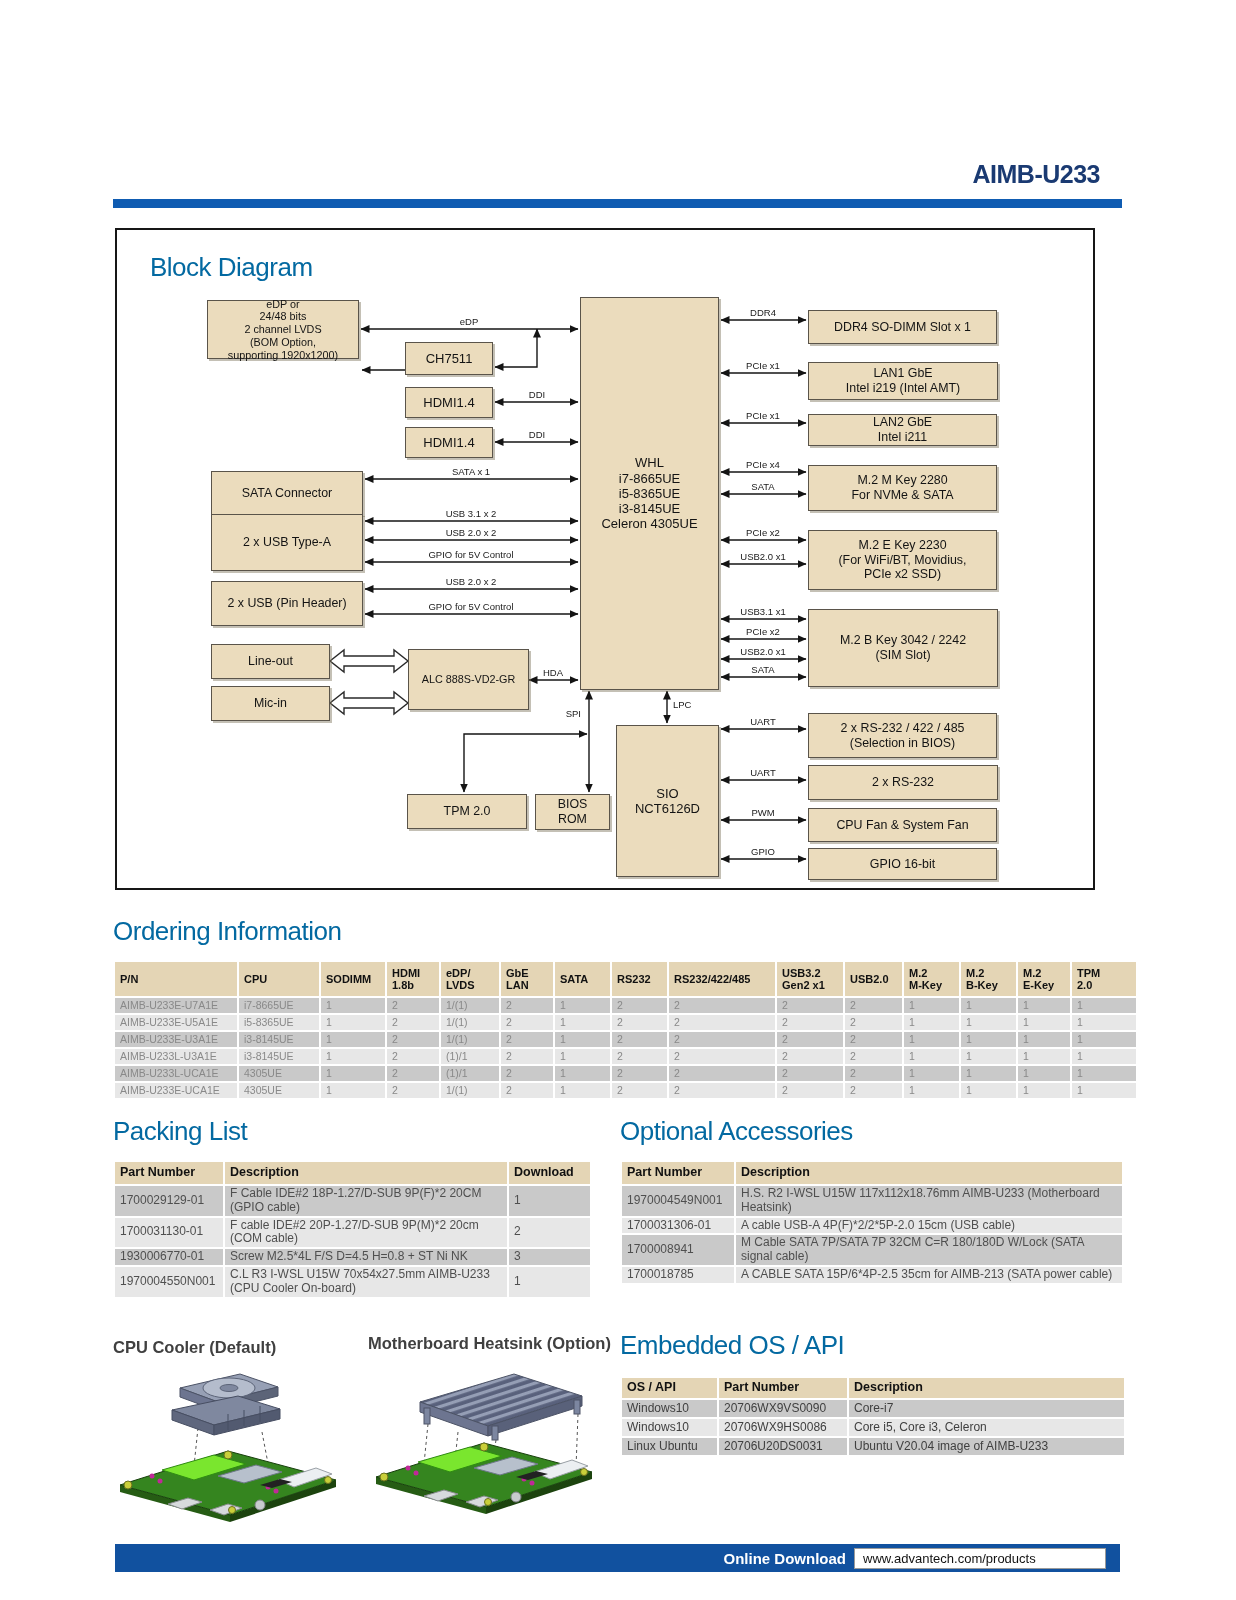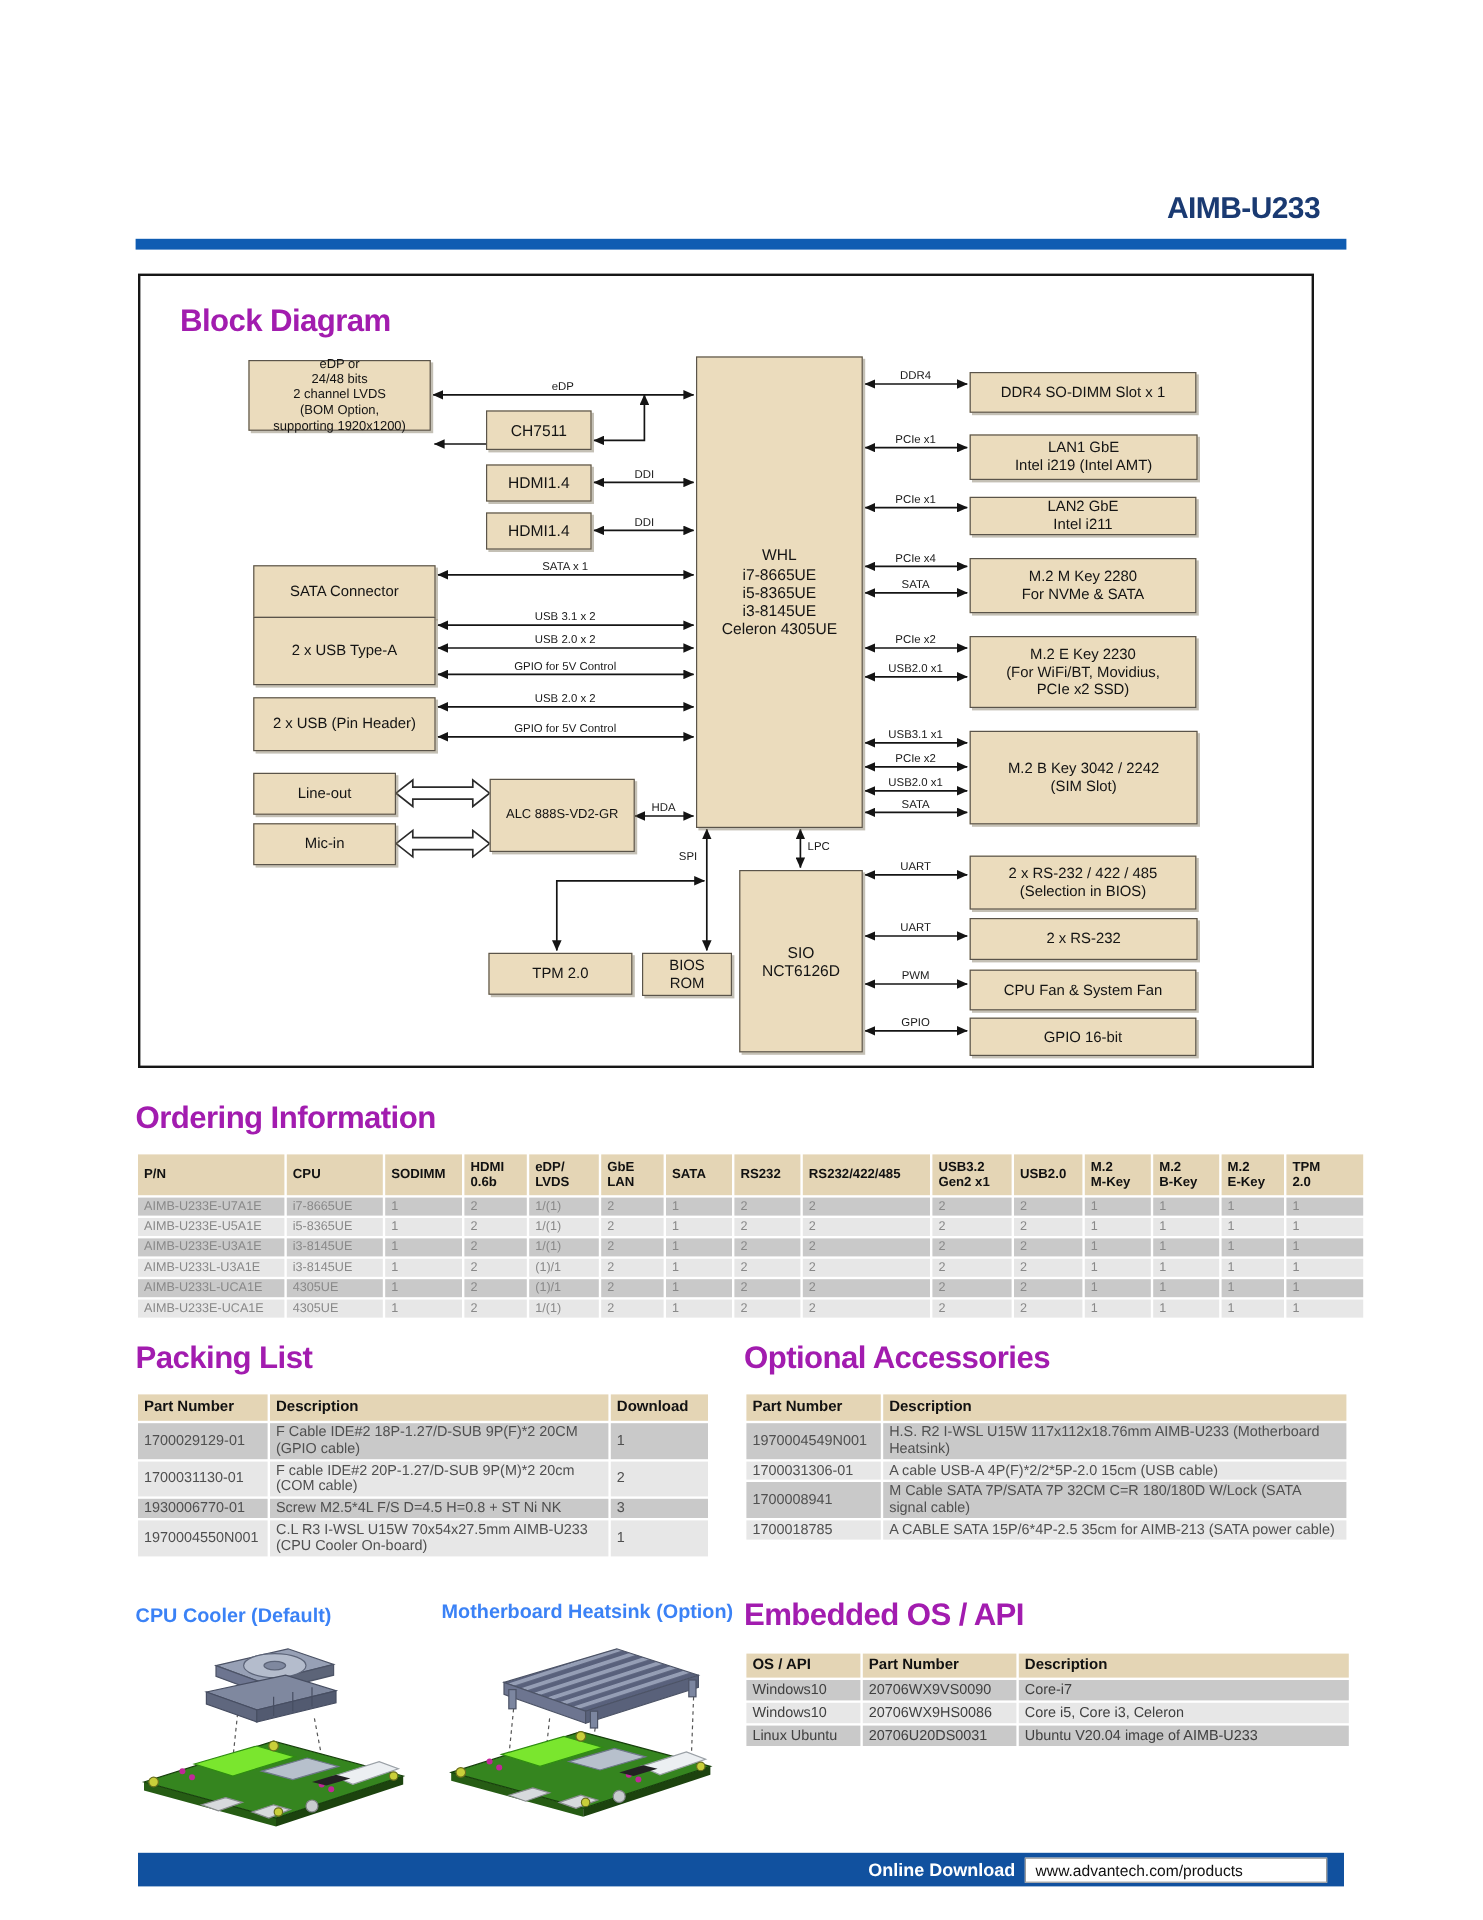--- a/index.html
+++ b/index.html
@@ -2,21 +2,21 @@
 <html><head>
 <meta charset="utf-8">
 <style>
   *{margin:0;padding:0;box-sizing:border-box}
   body{background:#fff;font-family:"Liberation Sans","DejaVu Sans",sans-serif}
   #page{position:relative;width:1236px;height:1600px;background:#fff;overflow:hidden}
 
   .doc-title{position:absolute;top:160px;right:136px;font-size:25px;font-weight:bold;color:#1a3a72;letter-spacing:-0.5px}
   .title-rule{position:absolute;left:113px;top:199px;width:1009px;height:9px;background:#0f5cb2}
 
-  .sec-heading{position:absolute;font-weight:bold;color:#a21caf;font-size:26px;letter-spacing:-0.5px}
+  .sec-heading{position:absolute;font-weight:normal;color:#0369a1;font-size:26px;letter-spacing:-0.5px}
 
   
   .diagram{position:absolute;left:115px;top:228px;width:980px;height:662px;border:2px solid #161616;background:#fff}
   .diagram .sec-heading{left:33px;top:22px}
   .dbox{position:absolute;background:#ebdcbd;border:1px solid#5a544a;box-shadow:2px 2px 0 rgba(125,115,92,.45);
         display:flex;align-items:center;justify-content:center;text-align:center;
         white-space:pre-line;font-size:12px;line-height:1.18;color:#141414}
   .f11{font-size:10.8px}.f13{font-size:13px}.f125{font-size:12.4px}
   svg.wires{position:absolute;left:0;top:0}
   .lbl{font-size:9.5px;fill:#1a1a1a}
@@ -40,21 +40,21 @@
   .packing-table td{color:#4f4f4f}
 
   .accessories-table{position:absolute;left:620px;top:1160px;width:502px;font-size:12px}
   .accessories-table th{font-size:12.5px;height:22px}
   .accessories-table td{color:#4f4f4f}
 
   .embedded-table{position:absolute;left:620px;top:1376px;width:502px;font-size:12px}
   .embedded-table th{font-size:12.5px;height:20px}
   .embedded-table td{color:#404040;height:17px}
 
-  .img-label{position:absolute;font-size:16.5px;font-weight:bold;color:#3b82f6}
+  .img-label{position:absolute;font-size:16.5px;font-weight:bold;color:#404040}
   .board-img{position:absolute}
 
   
   .footer-bar{position:absolute;left:115px;top:1544px;width:1005px;height:28px;background:#11519f;
               display:flex;align-items:center;justify-content:flex-end;padding-right:14px;gap:8px}
   .footer-label{color:#fff;font-weight:bold;font-size:15px}
   .footer-url{background:#fff;border:1px solid #9a9a9a;color:#111;font-size:13px;
               width:252px;height:21px;display:flex;align-items:center;padding:0 8px}
 </style>
 </head>
@@ -212,21 +212,21 @@
       <col style="width:55px">
         <col style="width:52px">
         <col style="width:64px">
     </colgroup>
   <thead>
         <tr>
           <th>P/N</th>
           <th>CPU</th>
           <th>SODIMM</th>
           <th>HDMI
-0.6b</th>
+1.8b</th>
           <th>eDP/
 LVDS</th>
           <th>GbE
 LAN</th>
           <th>SATA</th>
           <th>RS232</th>
           <th>RS232/422/485</th>
           <th>USB3.2
 Gen2 x1</th>
           <th>USB2.0</th>

